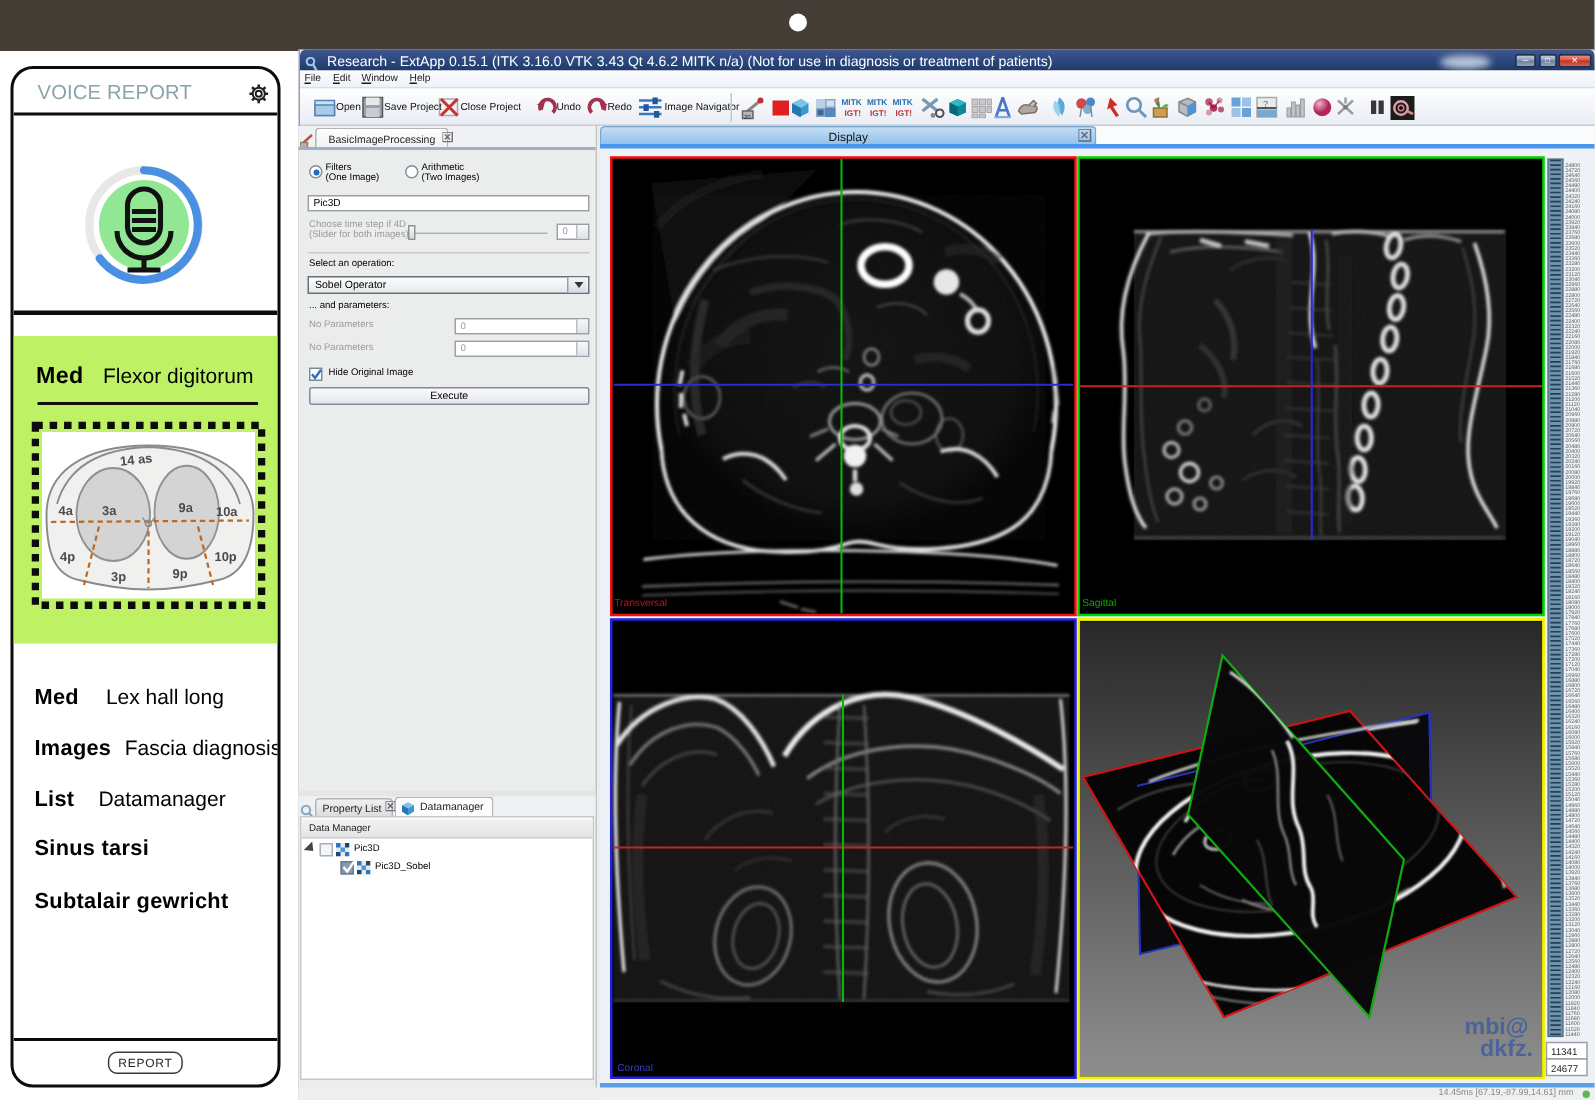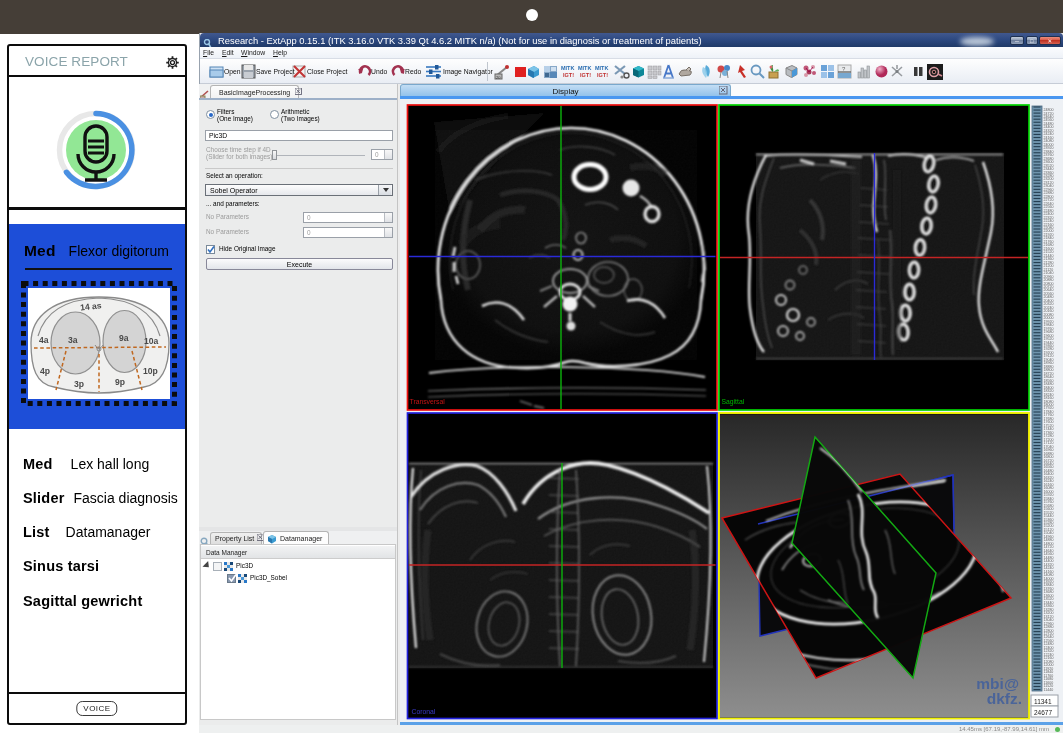--- a/index.html
+++ b/index.html
@@ -2,26 +2,26 @@
 <html><head><meta charset="utf-8">
 <style>
 *{margin:0;padding:0;box-sizing:border-box}
 html,body{width:1063px;height:733px;background:#fff;overflow:hidden;
  font-family:"Liberation Sans",sans-serif}
 .abs{position:absolute}
 #topbar{position:absolute;left:0;top:0;width:1063px;height:34px;background:#453e37}
 #dot{position:absolute;left:526px;top:9px;width:12px;height:12px;border-radius:50%;background:#fff}
 
 #card{position:absolute;left:7px;top:44px;width:180px;height:681px;background:#fff;
- border:2.5px solid #0c0c0c;border-radius:3px;overflow:hidden}
+ border:2.5px solid #0c0c0c;border-radius:15px;overflow:hidden}
 #vrhead{position:absolute;left:0;top:0;width:100%;height:31px;border-bottom:2.5px solid #0c0c0c}
 #vrtitle{position:absolute;left:16px;top:8px;font-size:13.5px;letter-spacing:.1px;color:#8ba4aa}
 #gear{position:absolute;right:5px;top:9px}
 #micsec{position:absolute;left:0;top:33px;width:100%;height:131px;border-bottom:3px solid #0c0c0c}
-#cyansec{position:absolute;left:0;top:178px;width:100%;height:205px;background:#1d4ed8}
+#cyansec{position:absolute;left:0;top:178px;width:100%;height:205px;background:#bef264}
 #medrow{position:absolute;left:15px;top:18px;font-size:14px;color:#000;white-space:nowrap}
 #medrow b{font-size:15.5px;letter-spacing:.2px}
 #medhr{position:absolute;left:16px;top:44px;width:147px;height:2px;background:#111}
 #dashin{position:absolute;left:3px;top:3px;width:140px;height:109px;background:#fff}
 .li{position:absolute;left:14px;font-size:14.5px;color:#000;white-space:nowrap}
 .li b{letter-spacing:.2px}
 .li span{font-weight:normal;margin-left:9px;font-size:14px}
 #foot{position:absolute;left:0;bottom:0;width:100%;height:31px;border-top:2.5px solid #0c0c0c}
 #cancel{position:absolute;left:50%;top:7px;transform:translateX(-50%);font-size:8px;
  letter-spacing:.5px;color:#222;border:1.5px solid #3a3a3a;border-radius:6px;padding:2px 6px;background:#fff}
@@ -116,36 +116,36 @@
 <text x="87" y="97">9p</text>
             <text x="115" y="86">10p</text>
 </g>
 <g fill="none" stroke="#8a8a8a" stroke-width="1">
             <path d="M67 57 q4 7 8 0"></path>
             <circle cx="71" cy="61" r="2"></circle>
           </g>
 </svg></div>
  </div>
  <div class="li" style="top:410px"><b>Med</b><span style="margin-left:18px">Lex hall long</span></div>
- <div class="li" style="top:444px"><b>Slider</b><span>Fascia diagnosis</span></div>
+ <div class="li" style="top:444px"><b>Images</b><span>Fascia diagnosis</span></div>
  <div class="li" style="top:478px"><b>List</b><span style="margin-left:16px">Datamanager</span></div>
  <div class="li" style="top:512px"><b>Sinus tarsi</b></div>
- <div class="li" style="top:547px"><b>Sagittal gewricht</b></div>
+ <div class="li" style="top:547px"><b>Subtalair gewricht</b></div>
  <div id="foot">
-      <span id="cancel">VOICE</span>
+      <span id="cancel">REPORT</span>
     </div>
 </div>
 <div id="win">
  <div id="titlebar">
   <span id="appico"><svg width="9" height="10">
           <circle cx="4" cy="3" r="2.5" fill="none" stroke="#9cc8e8" stroke-width="1.4"></circle>
           <path d="M5.5 4.5 L8 9" stroke="#9cc8e8" stroke-width="1.6"></path>
         </svg></span>
   <span id="cloud"></span>
-  <span id="titletxt">Research - ExtApp 0.15.1 (ITK 3.16.0  VTK 3.39 Qt 4.6.2 MITK n/a) (Not for use in diagnosis or treatment of patients)</span>
+  <span id="titletxt">Research - ExtApp 0.15.1 (ITK 3.16.0  VTK 3.43 Qt 4.6.2 MITK n/a) (Not for use in diagnosis or treatment of patients)</span>
   <span class="wbtn" id="bmin">─</span>
       <span class="wbtn" id="bmax">□</span>
       <span class="wbtn" id="bclose">✕</span>
  </div>
  <div id="menubar">
   <span class="mi" style="left:3px"><u>F</u>ile</span>
   <span class="mi" style="left:22px"><u>E</u>dit</span>
   <span class="mi" style="left:41px"><u>W</u>indow</span>
   <span class="mi" style="left:73px"><u>H</u>elp</span>
  </div>

